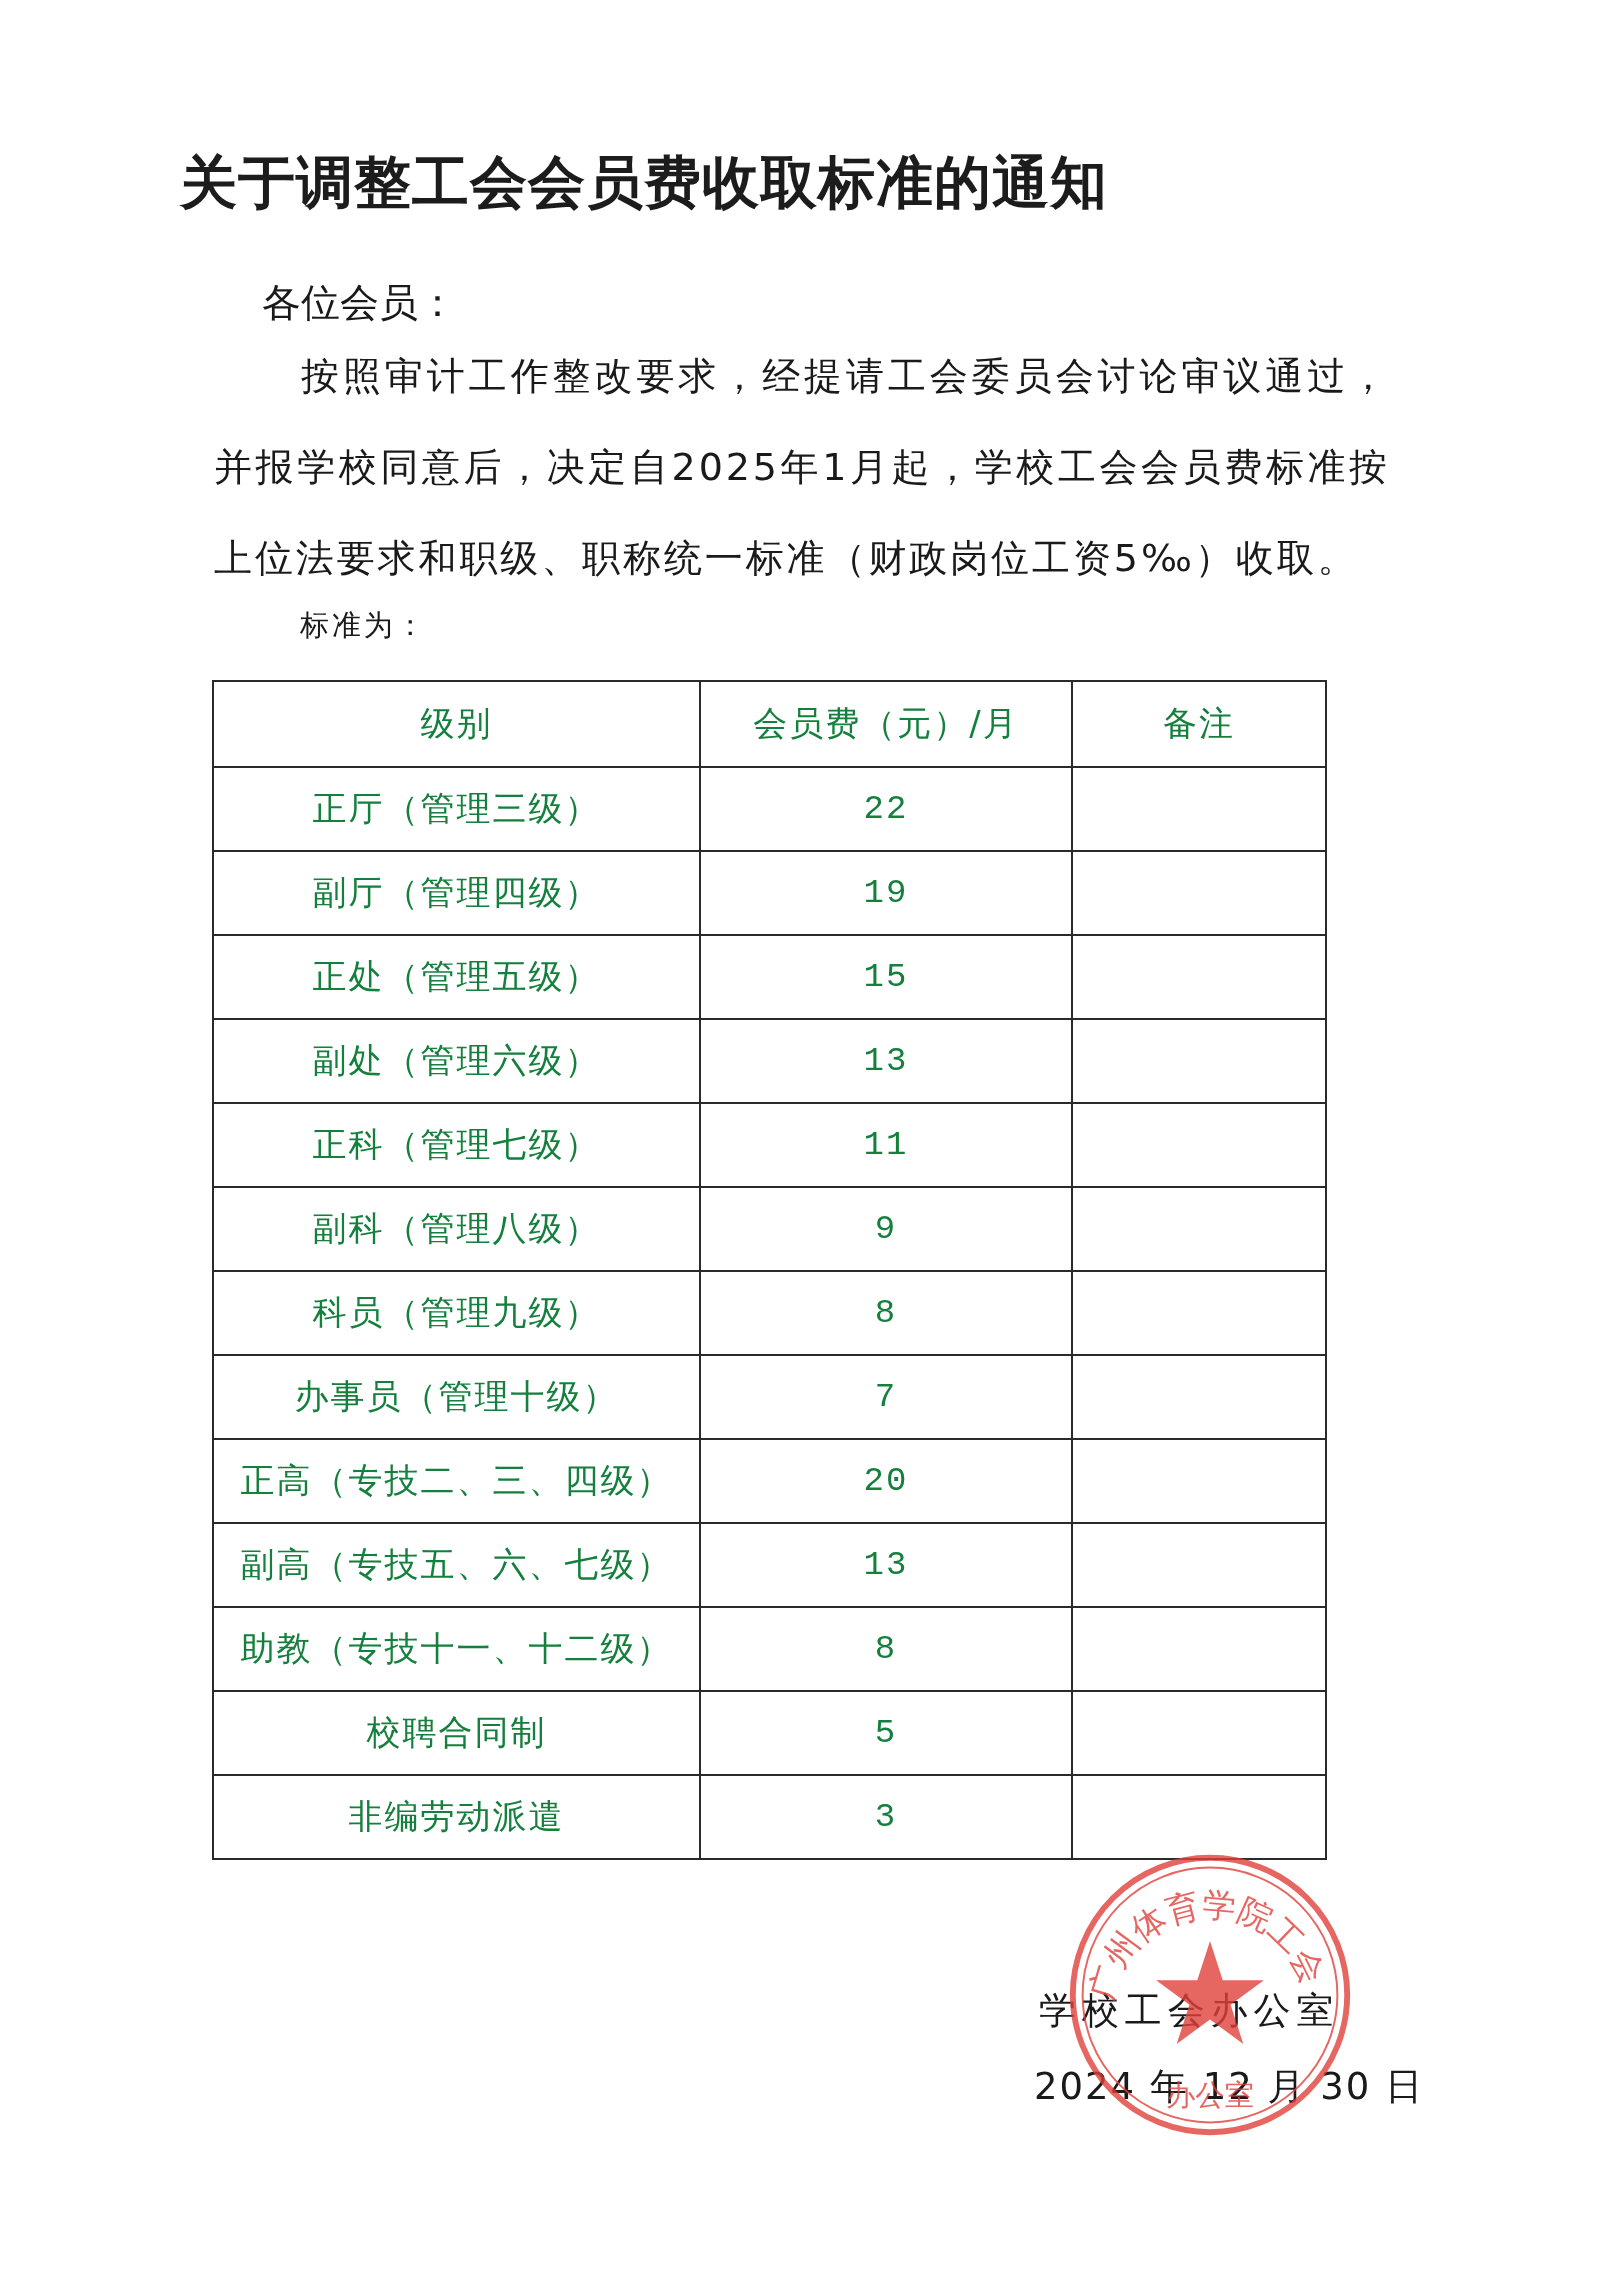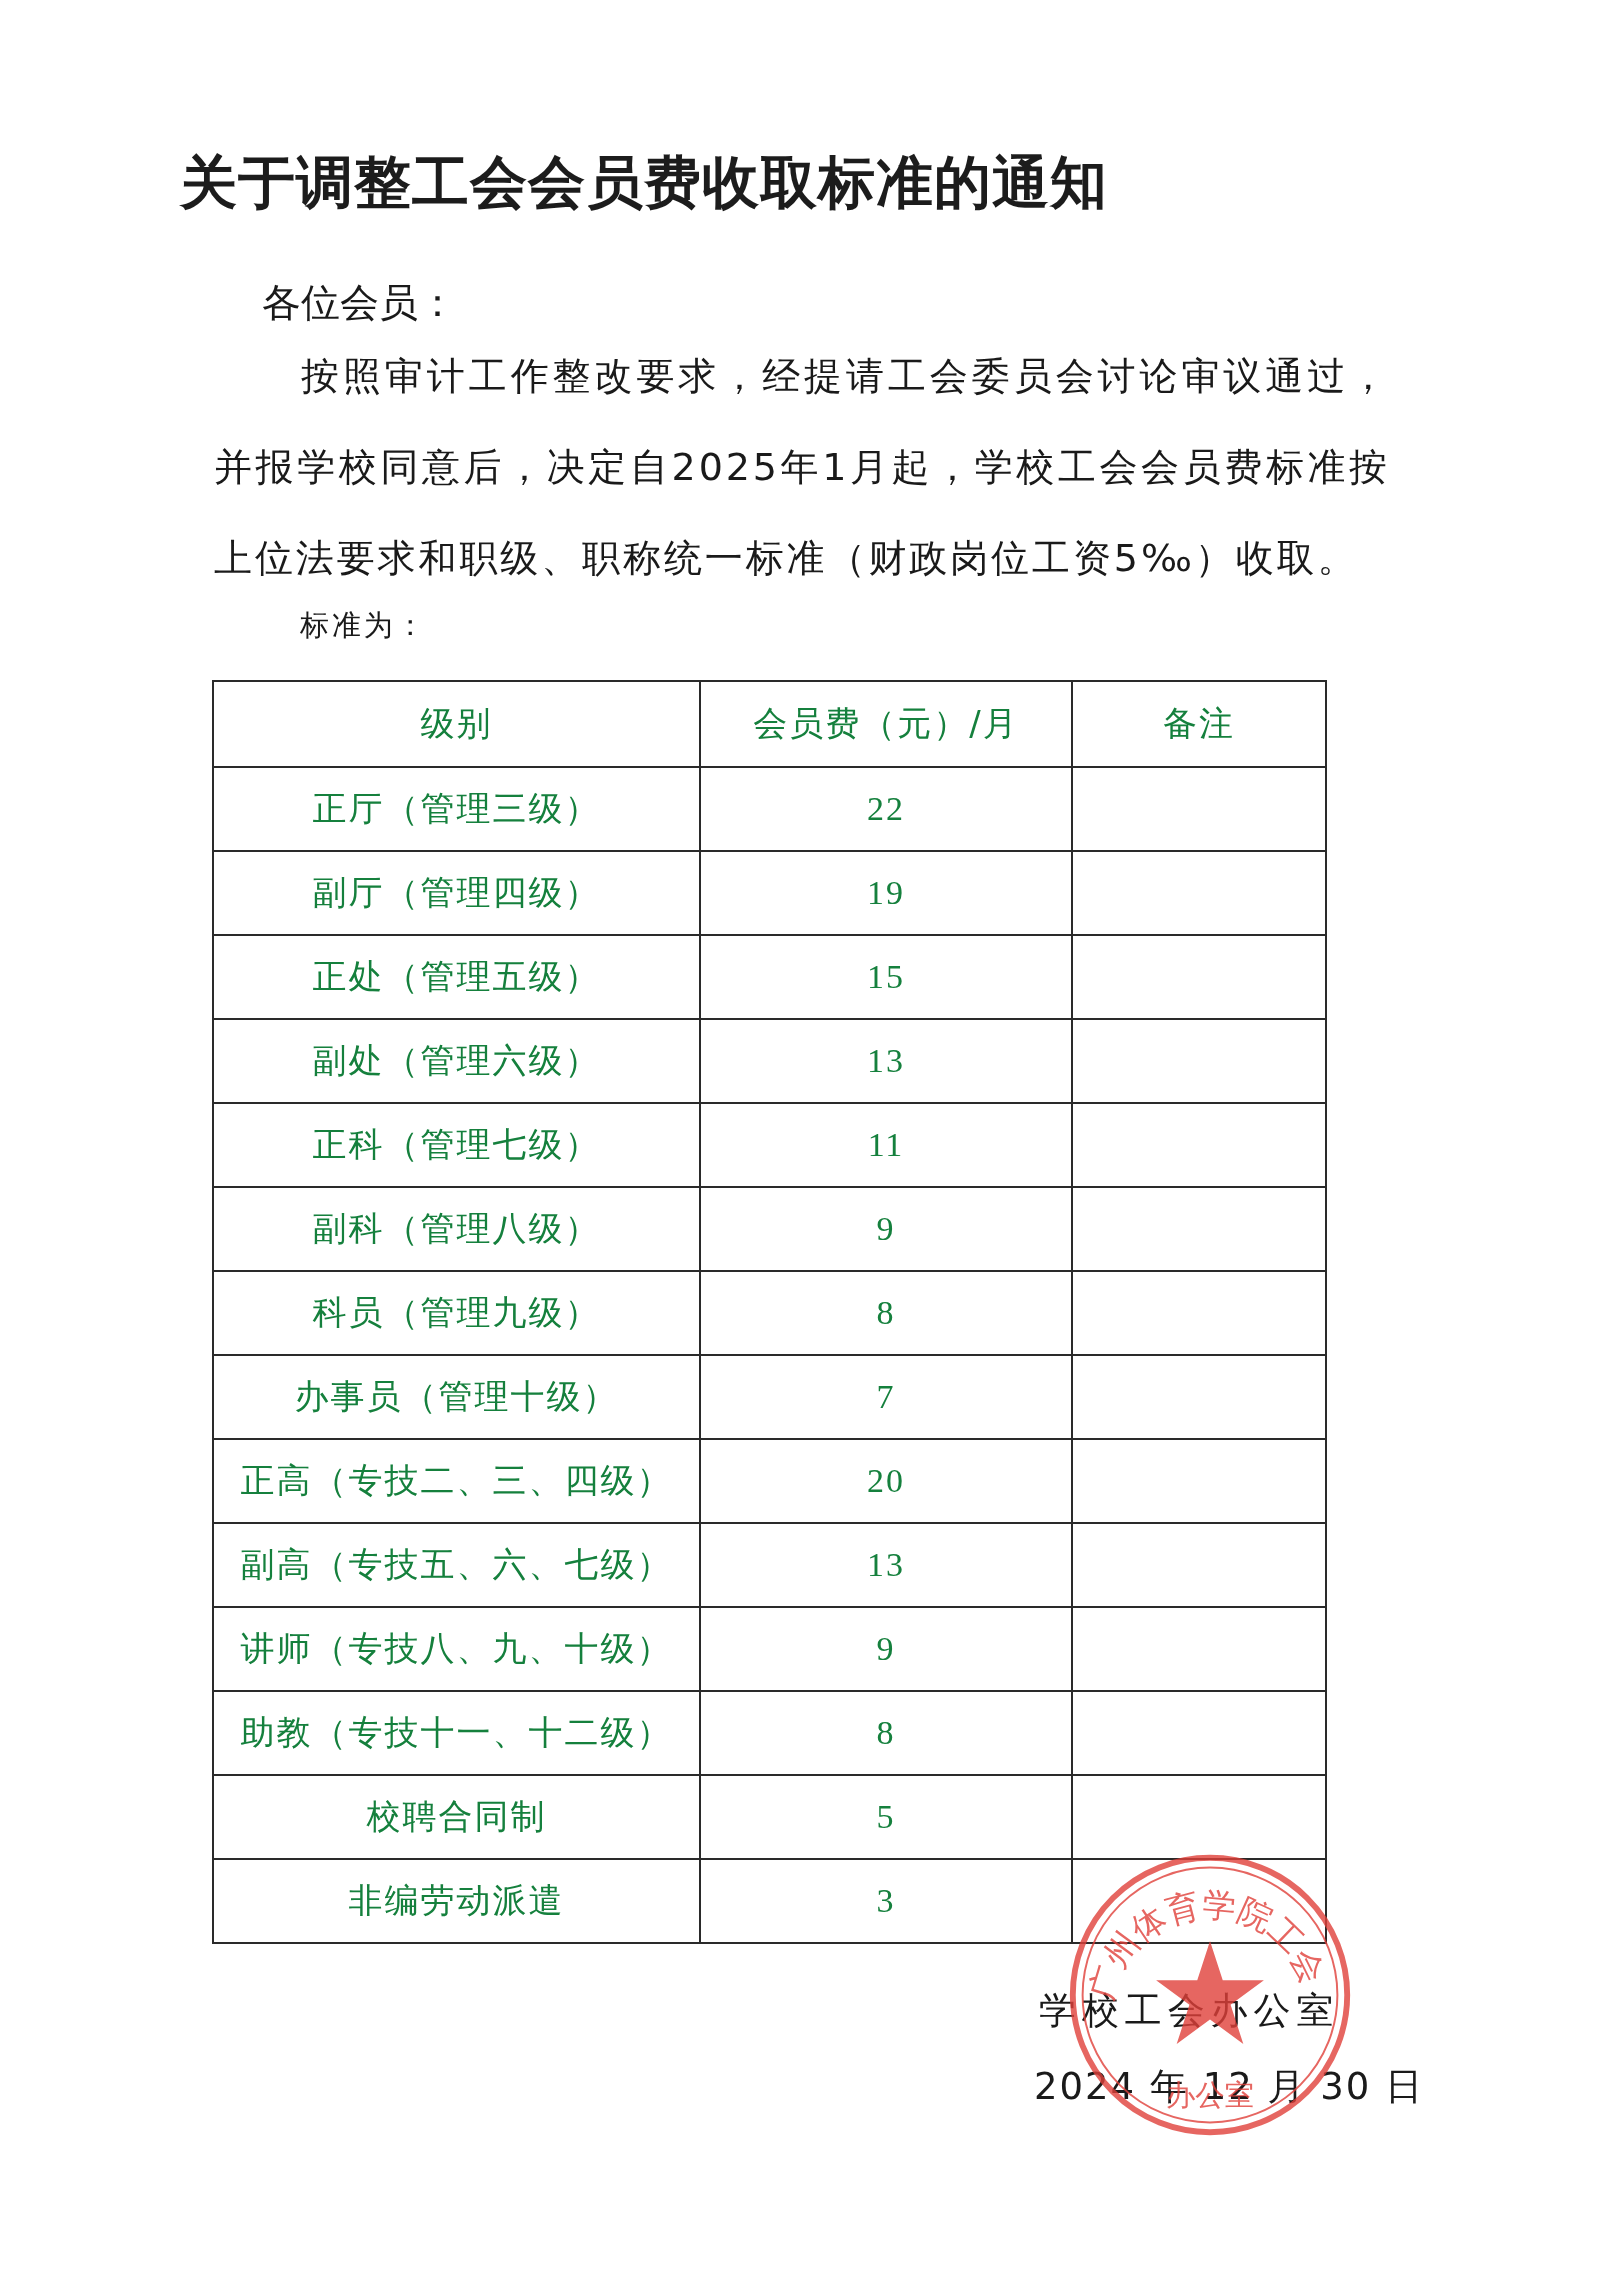--- a/index.html
+++ b/index.html
@@ -29,21 +29,21 @@
     border-collapse: collapse; table-layout: fixed;
     width: 1113px;
   }
   table.fees td, table.fees th {
     border: 2.5px solid #2a2a2a; height: 82px; padding: 0;
     text-align: center; vertical-align: middle;
     font-weight: normal; font-size: 34px; letter-spacing: 2px; color: #15803d;
   }
   table.fees th { height: 84px; }
   col.c1 { width: 487px; } col.c2 { width: 372px; } col.c3 { width: 254px; }
-  .fee-val { font-family: Liberation Serif, serif; font-size: 35px; letter-spacing: 0; }
+  .fee-val { font-family: Liberation Mono, monospace; font-size: 35px; letter-spacing: 0; }
   .sign {
     position: absolute; left: 1039px; top: 1986px; font-size: 37px; letter-spacing: 5.9px;
   }
   .date {
     position: absolute; left: 1034px; top: 2062px; font-size: 37px; letter-spacing: 2px;
   }
   .seal {
     position: absolute; left: 1063px; top: 1848px; width: 294px; height: 294px;
     pointer-events: none; opacity: 0.8;
   }
@@ -114,25 +114,20 @@
         <td>正高（专技二、三、四级）</td>
         <td class="fee-val">20</td>
         <td></td>
       </tr>
       <tr>
         <td>副高（专技五、六、七级）</td>
         <td class="fee-val">13</td>
         <td></td>
       </tr>
       <tr>
-        <td>讲师（专技八、九、十级）</td>
-        <td class="fee-val">9</td>
-        <td></td>
-      </tr>
-      <tr>
         <td>助教（专技十一、十二级）</td>
         <td class="fee-val">8</td>
         <td></td>
       </tr>
       <tr>
         <td>校聘合同制</td>
         <td class="fee-val">5</td>
         <td></td>
       </tr>
       <tr>

